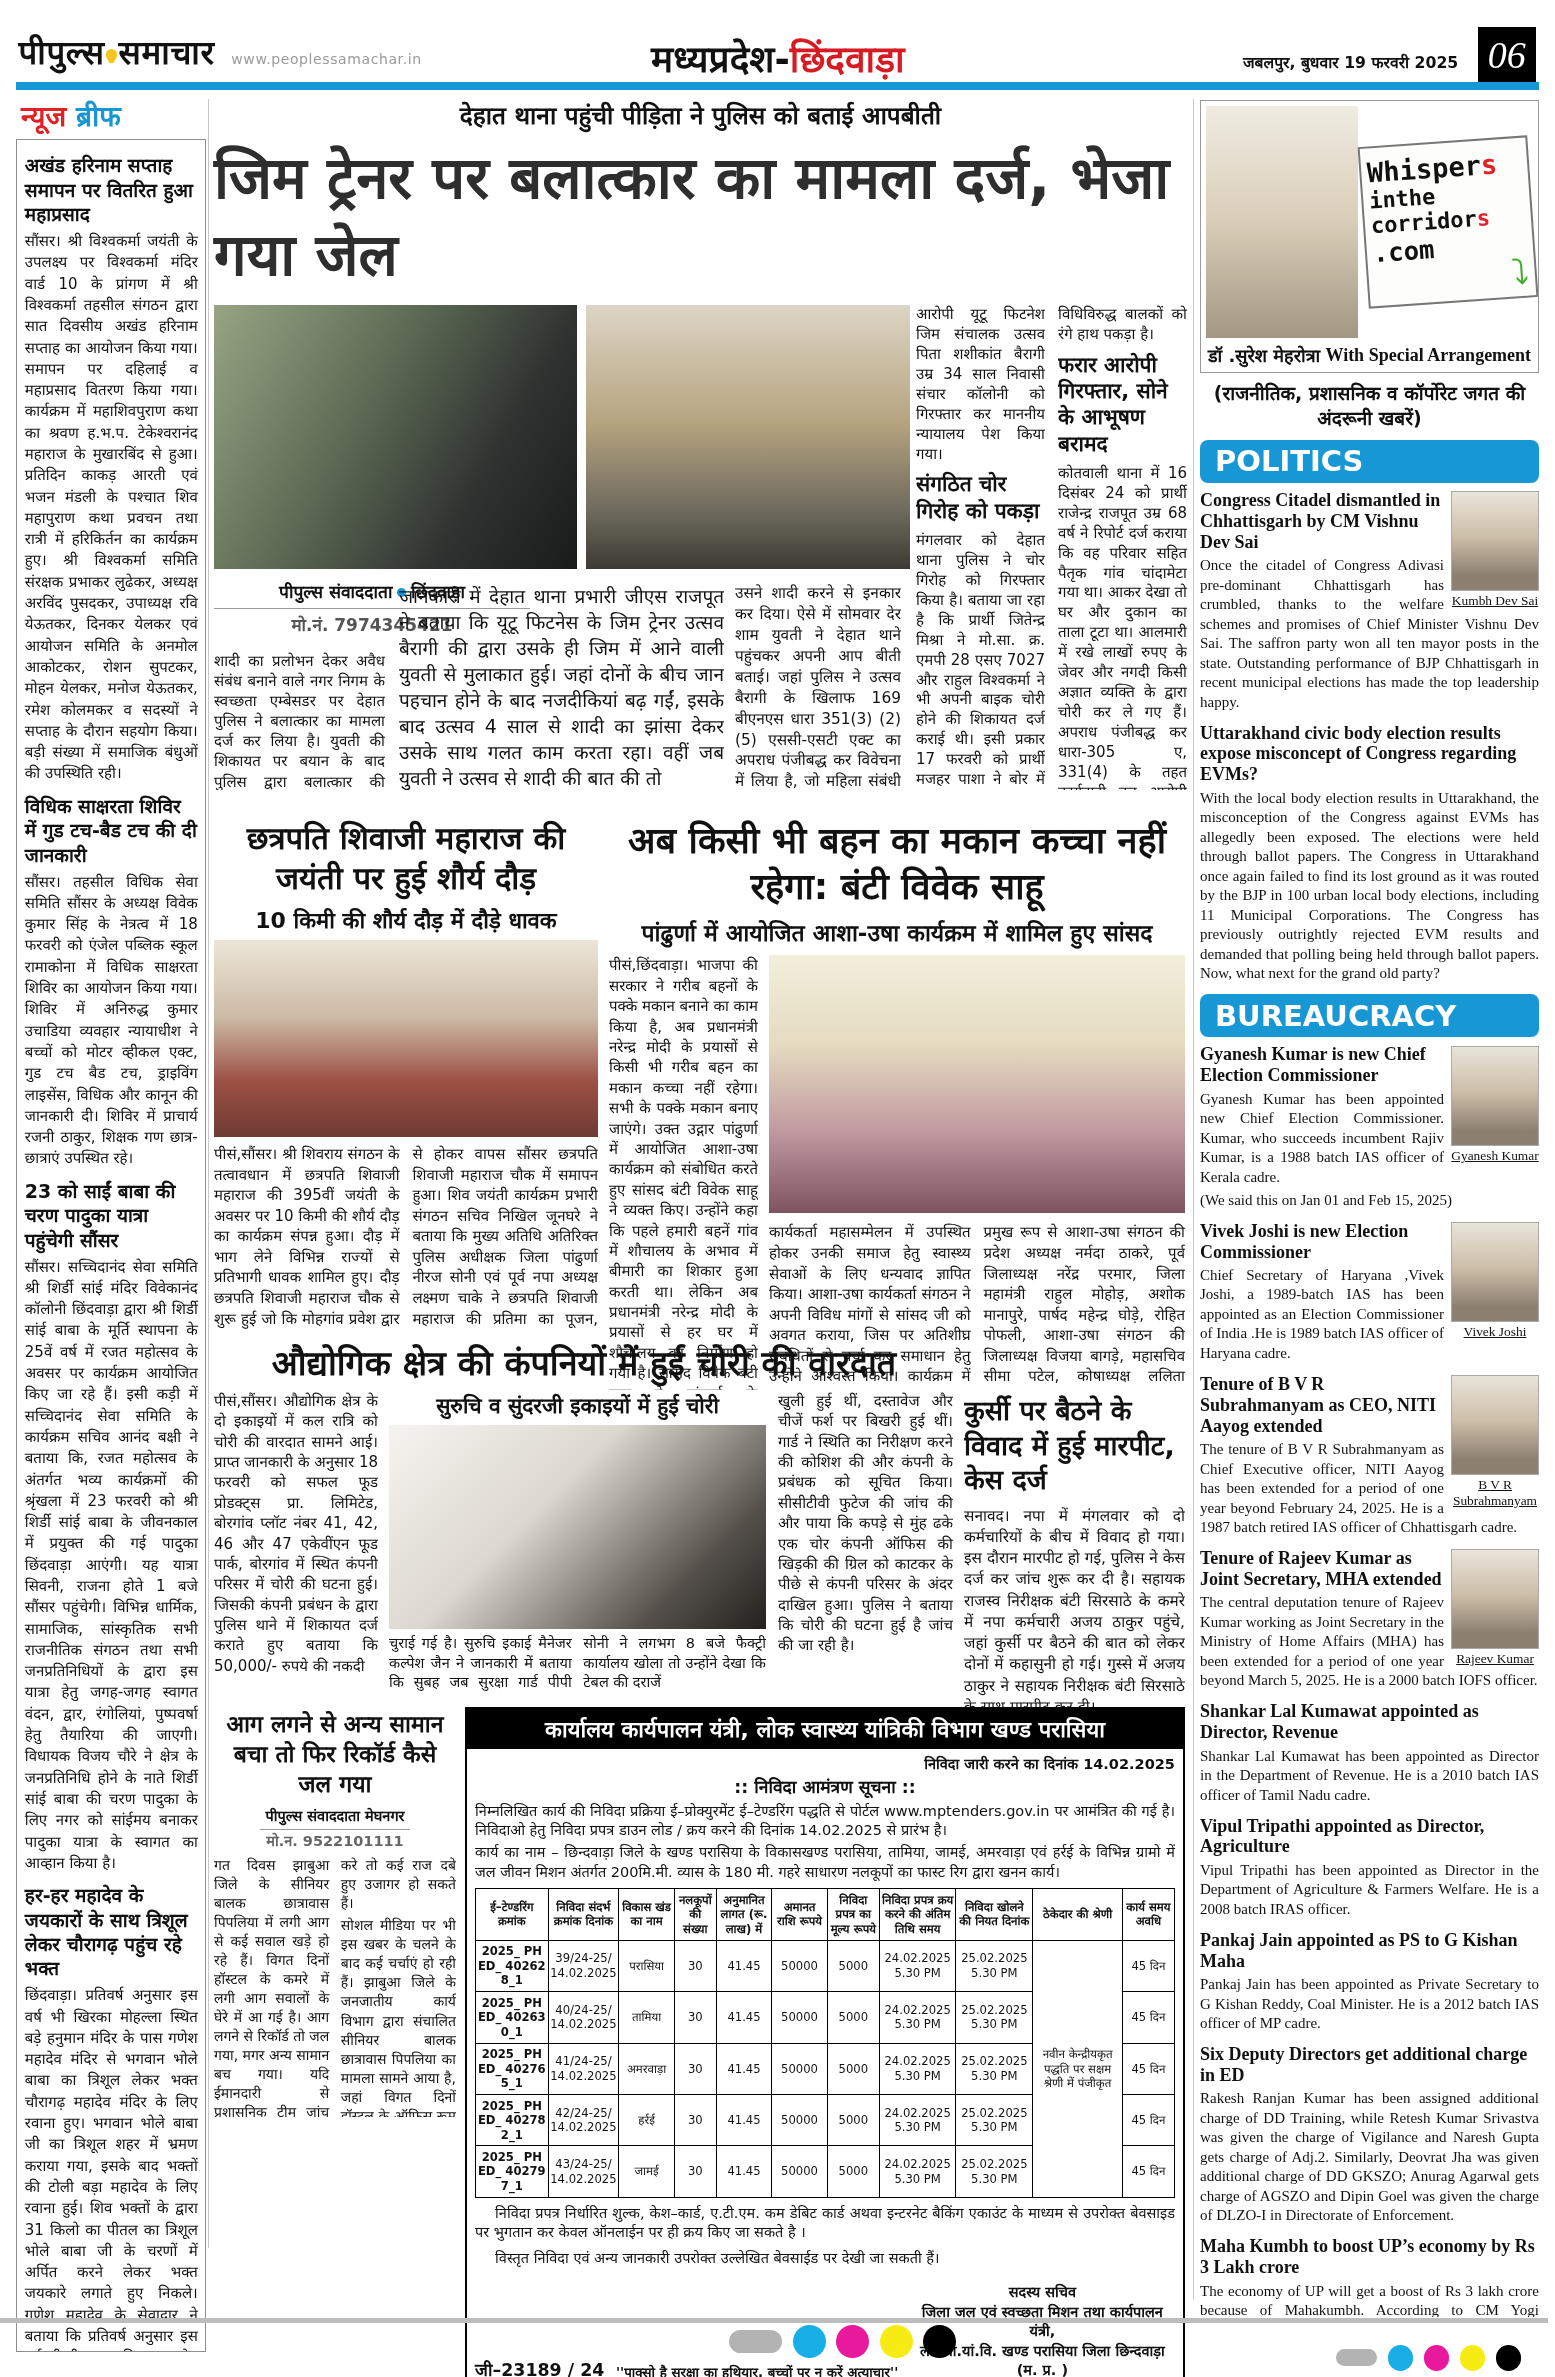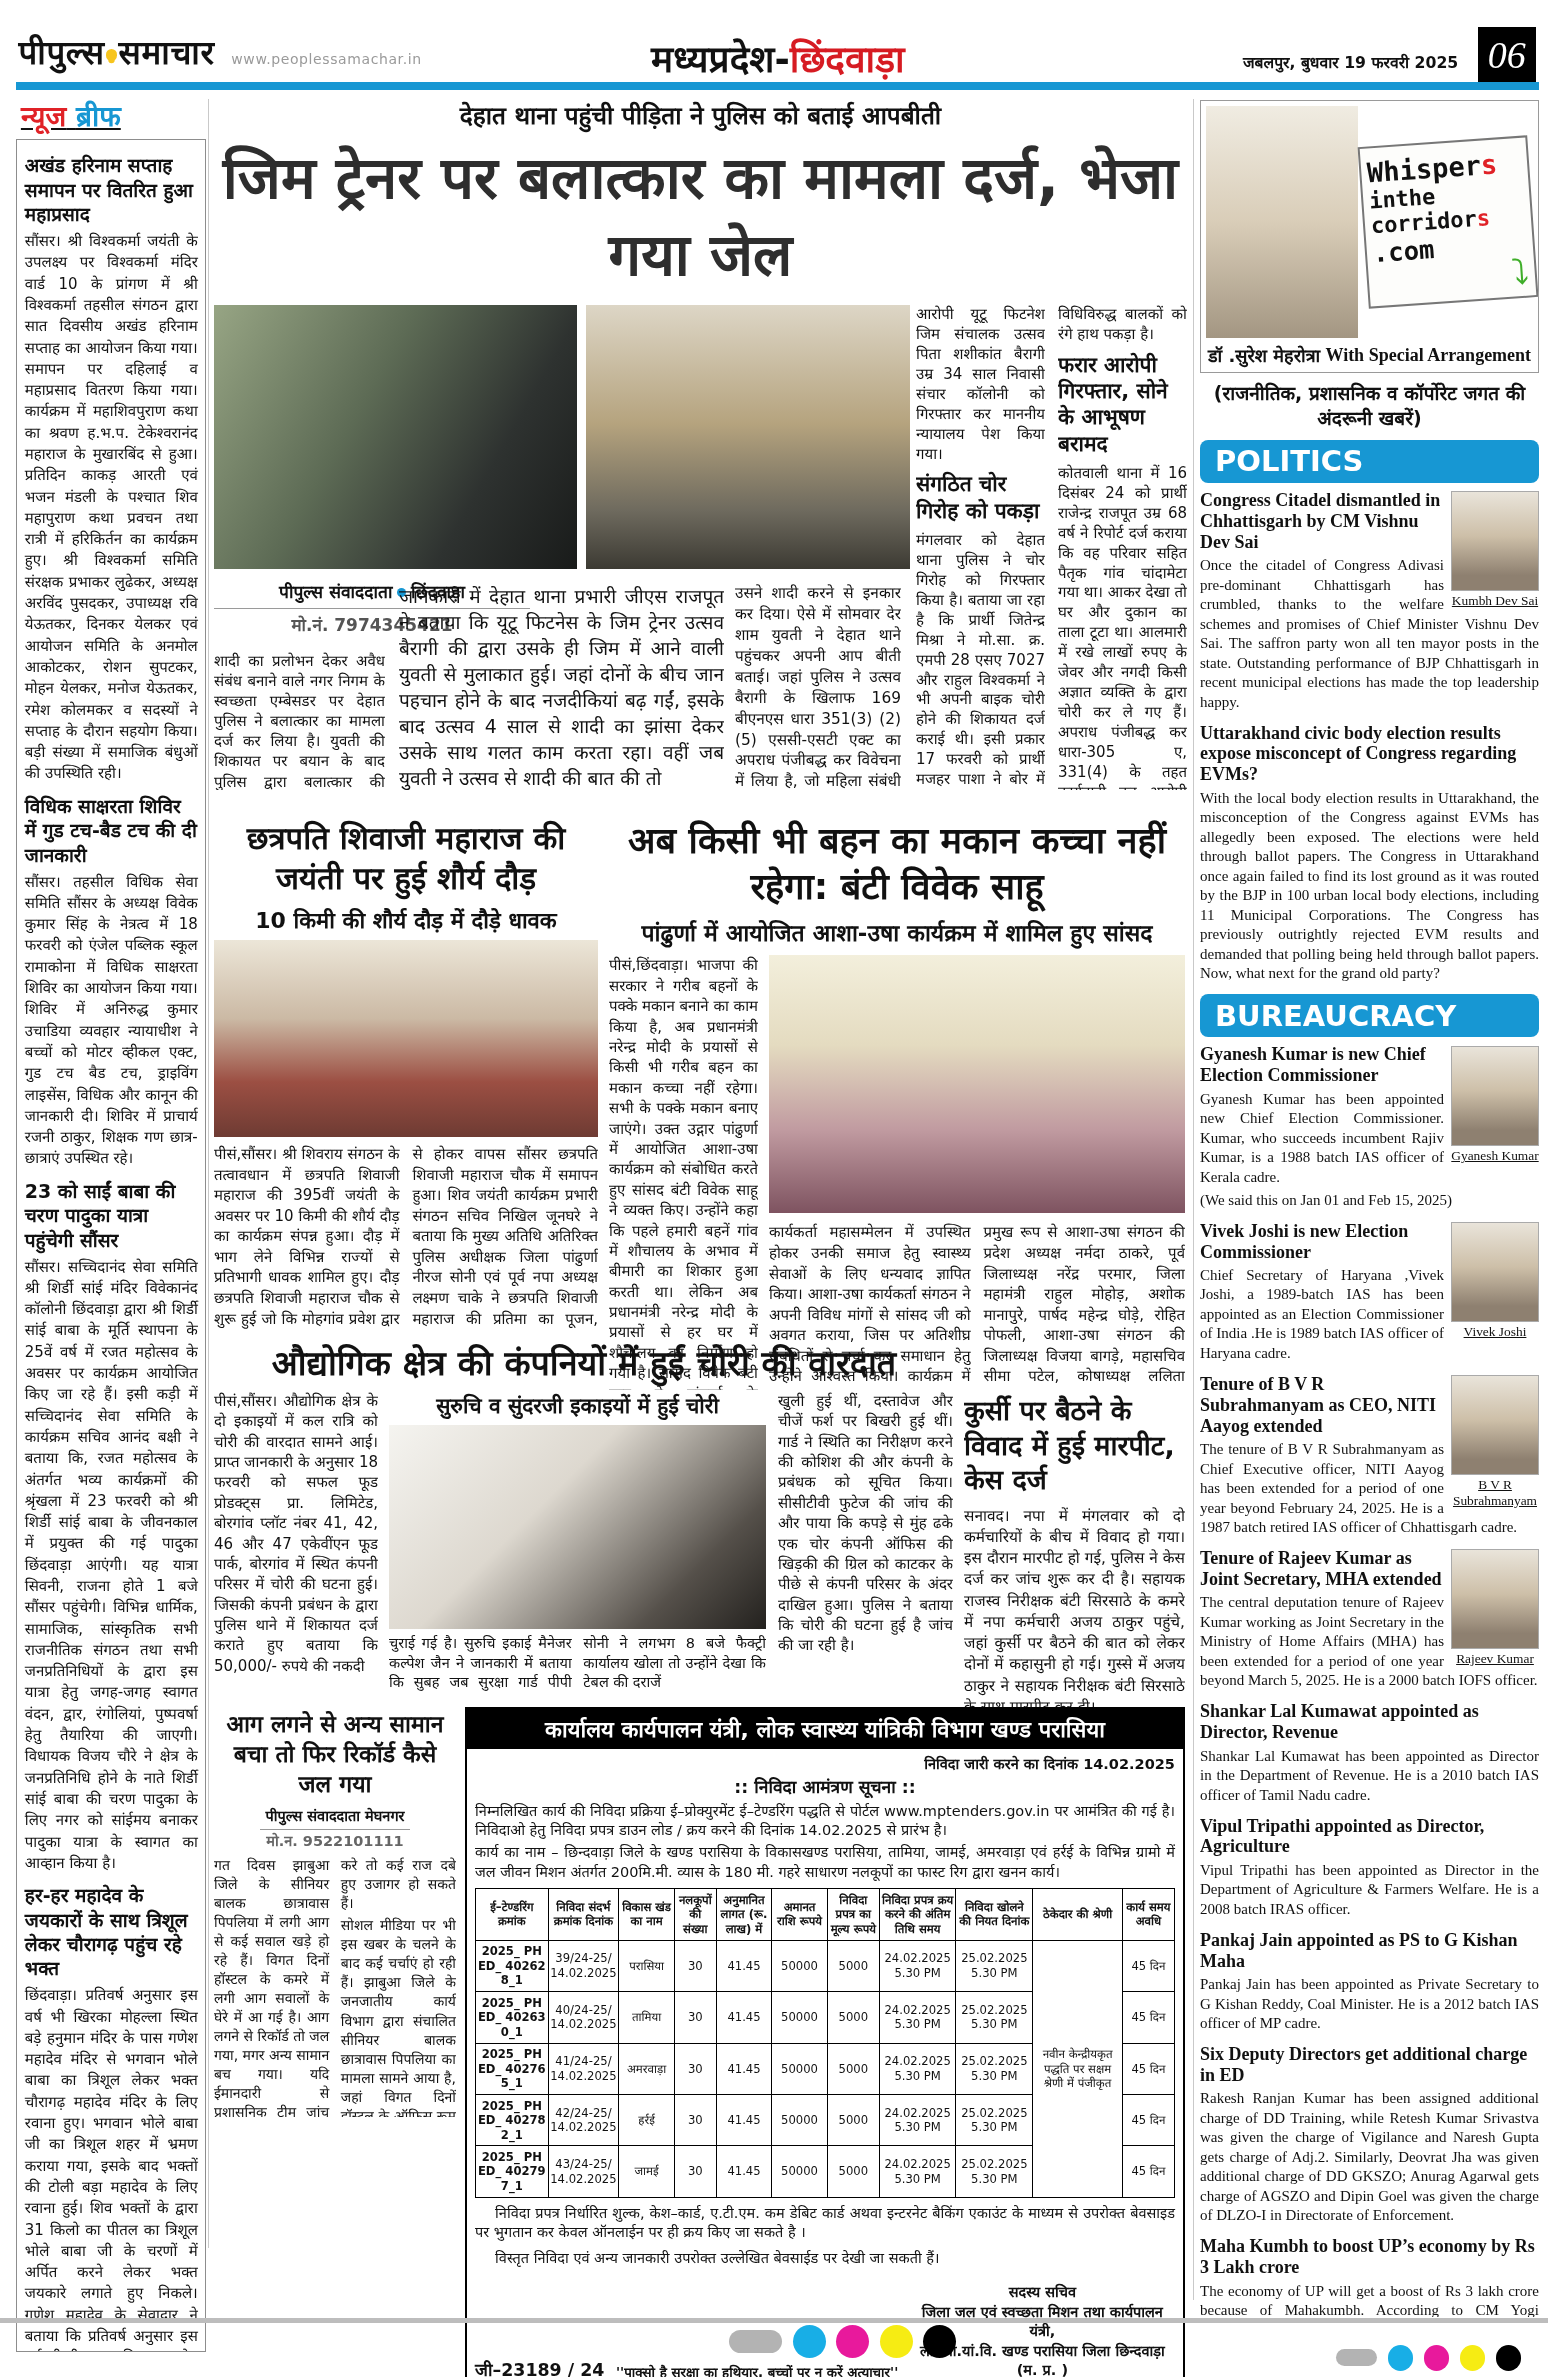--- a/index.html
+++ b/index.html
@@ -15,31 +15,31 @@
   .edition { position:absolute; left:50%; top:10.5px; transform:translateX(-50%); font-size:37px; font-weight:bold; white-space:nowrap; }
   .edition .red { color:#d61b22; }
   .dateline { position:absolute; right:81px; top:30px; font-size:15.7px; font-weight:bold; }
   .pagebox { position:absolute; right:3.5px; top:5.8px; width:58px; height:56px; background:#000; color:#fff; display:flex; align-items:center; justify-content:center; font-size:38px; font-style:italic; font-family:"Liberation Serif",serif; }
   .blue-bar { position:absolute; left:16.3px; top:82px; width:1523px; height:8.1px; background:#1797d3; }
 
   .v-rule { position:absolute; width:1.2px; background:#c9c9c9; }
 
   
   #briefs { position:absolute; left:16.3px; top:96px; width:190px; }
-  .brief-title { font-size:28px; font-weight:bold; padding-left:4.6px;text-decoration:underline; }
+  .brief-title { font-size:28px; font-weight:bold; padding-left:4.6px; }
   .brief-title .t-red { color:#e02227; }
   .brief-title .t-blue { color:#1797d3; }
   .brief-box { border:1.2px solid #8d8d8d; margin-top:4.6px; padding:4.6px 7.5px 8.1px 7.5px; height:2213px; overflow:hidden; }
   .brief-box h3 { font-size:19px; line-height:1.28; font-weight:bold; margin:9.3px 0 4.6px 0; }
   .brief-box p { font-size:15px; line-height:1.42; text-align:justify; }
 
   
   #main { position:absolute; left:214px; top:98px; width:973px; }
   .kicker { text-align:center; font-size:24.4px; font-weight:bold; margin-bottom:9.3px; }
-  .headline { text-align:center; font-size:58px; line-height:1.32; font-weight:bold; color:#2e2e2e; }
+  .headline { text-align:left; font-size:58px; line-height:1.32; font-weight:bold; color:#2e2e2e; }
   .story { position:relative; height:485px; margin-top:11.6px; }
   .photo { background:#cfcac0; }
   .photo-a { position:absolute; left:0; top:0; width:363px; height:264px; background:linear-gradient(120deg,#97a584,#5d6b55 40%,#2e3230 72%,#191b1a); }
   .photo-b { position:absolute; left:372px; top:0; width:324px; height:264px; background:linear-gradient(180deg,#ddd6c6,#b5a37e 45%,#6e6a5e 78%,#3c3a33); }
   .story-byline { position:absolute; left:0; top:274px; width:316px; text-align:center; }
   .story-byline .l1 { font-size:17.4px; font-weight:bold; border-bottom:1.2px solid #9a9a9a; padding-bottom:4.6px; }
   .story-byline .dot { display:inline-block; width:9.3px; height:9.3px; border-radius:50%; background:#1797d3; margin:0 4.6px 1.2px 4.6px; }
   .story-byline .l2 { font-size:17px; font-weight:bold; color:#555; padding-top:4.6px; }
   .s-col { text-align:justify; overflow:hidden; }
   .s1 { position:absolute; left:0; top:346px; width:171px; height:139px; font-size:15px; line-height:1.34; }

